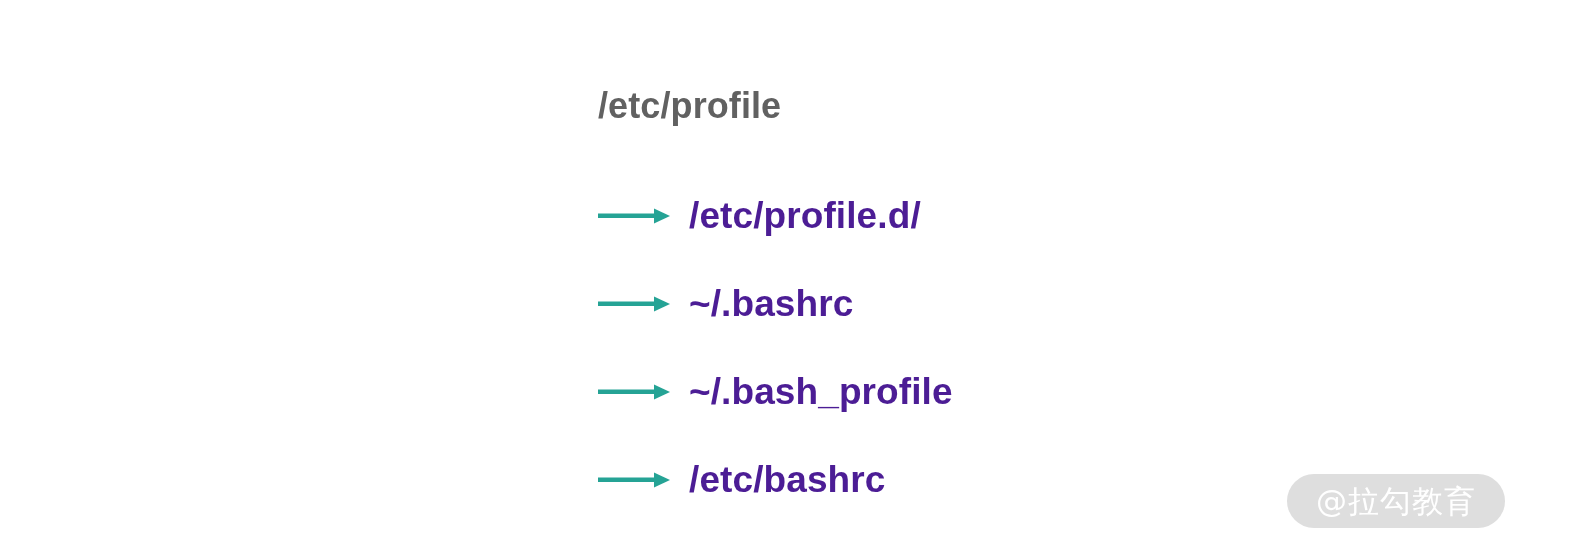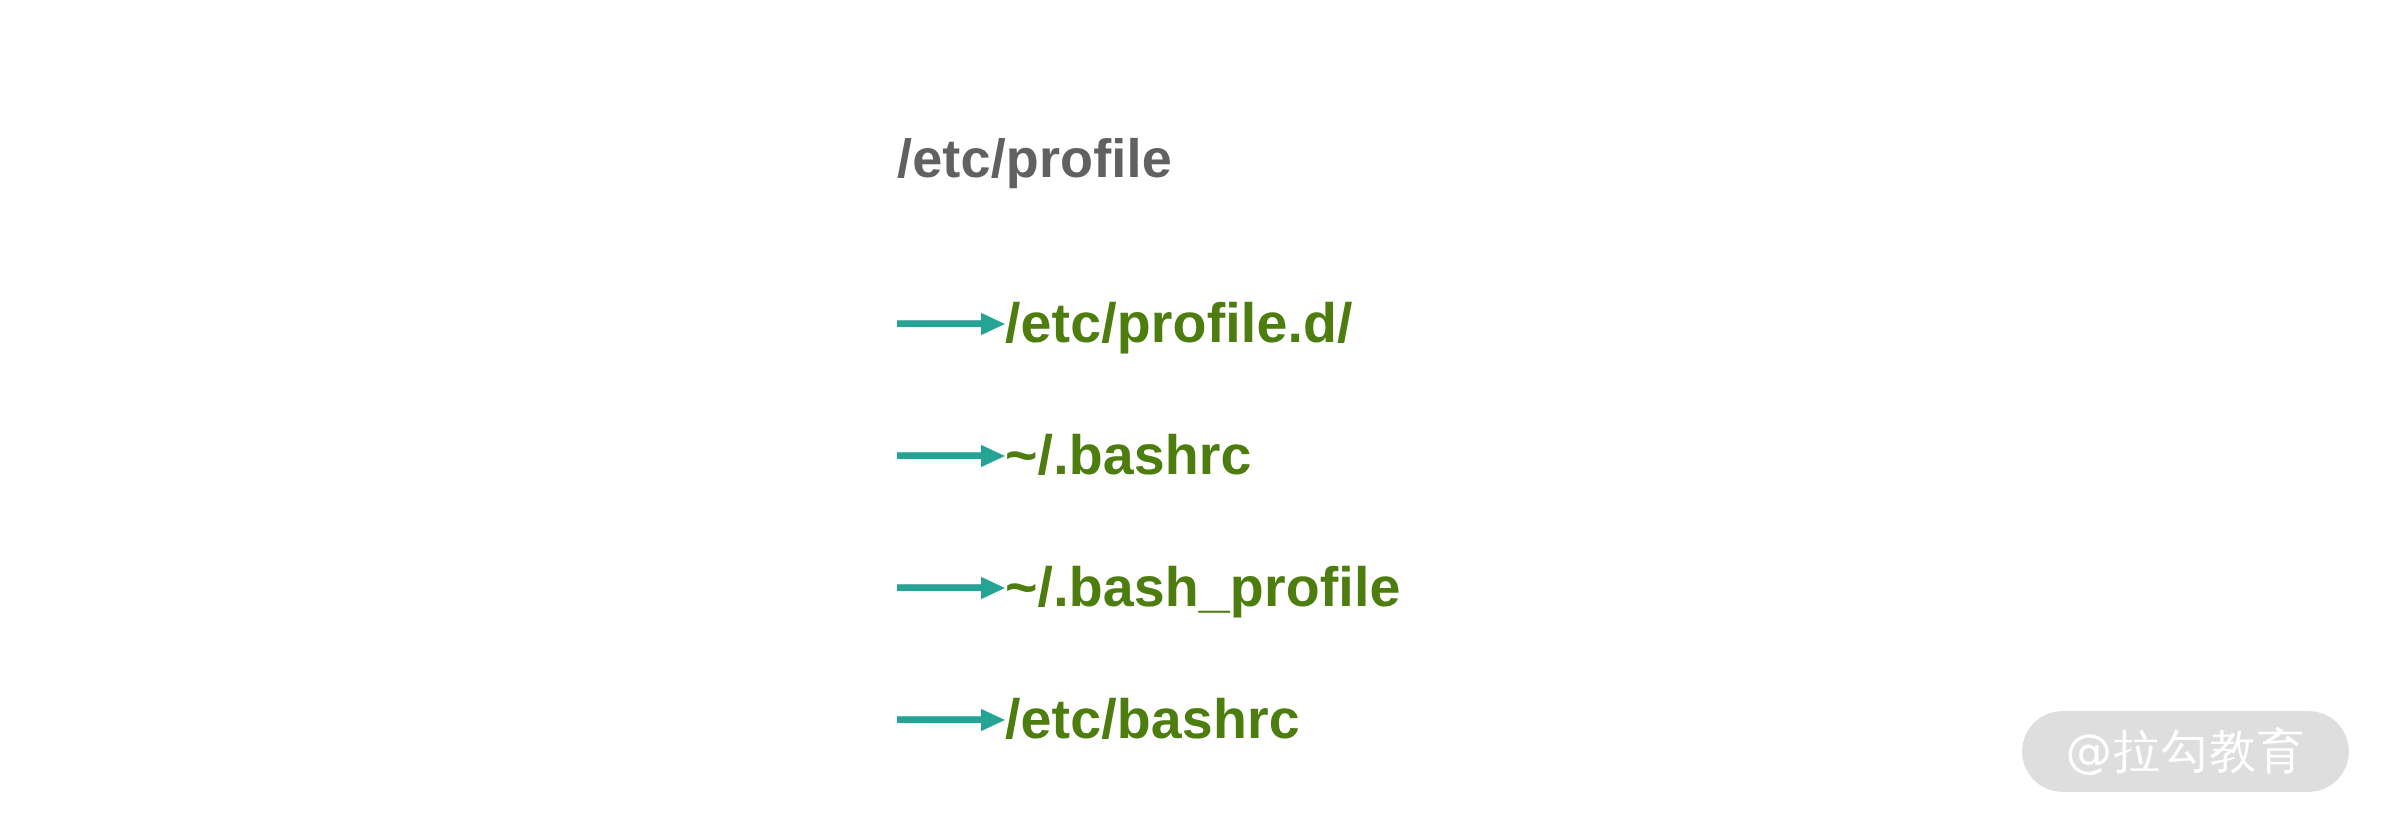--- a/index.html
+++ b/index.html
@@ -49,33 +49,33 @@
     display: flex;
     align-items: center;
   }
   .arrow-icon {
     width: 72px;
     height: 22px;
     flex: 0 0 72px;
     display: block;
   }
   .child-label {
-    margin-left: 0;
+    margin-left: 19px;
     font-size: 37px;
     font-weight: bold;
-    color: #4d7c0f;
+    color: #4c1d95;
     letter-spacing: 0.1px;
     white-space: nowrap;
     line-height: 44px;
   }
 
   
   .watermark {
     position: absolute;
-    left: 1348px;
+    left: 1287px;
     top: 474px;
     width: 218px;
     height: 54px;
     background: #dedede;
     border-radius: 27px;
     display: flex;
     align-items: center;
     justify-content: center;
   }
   .watermark-text {

